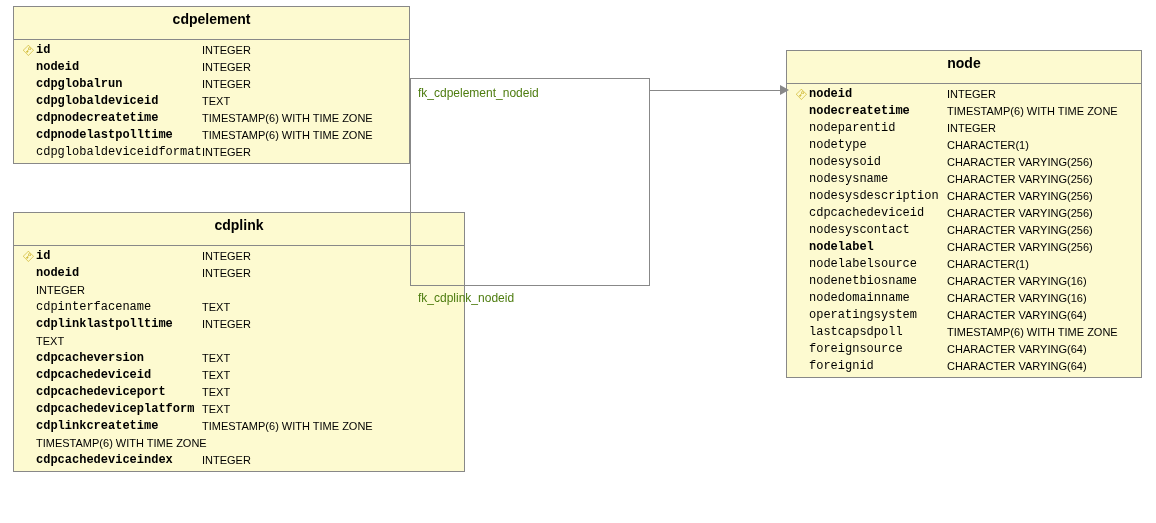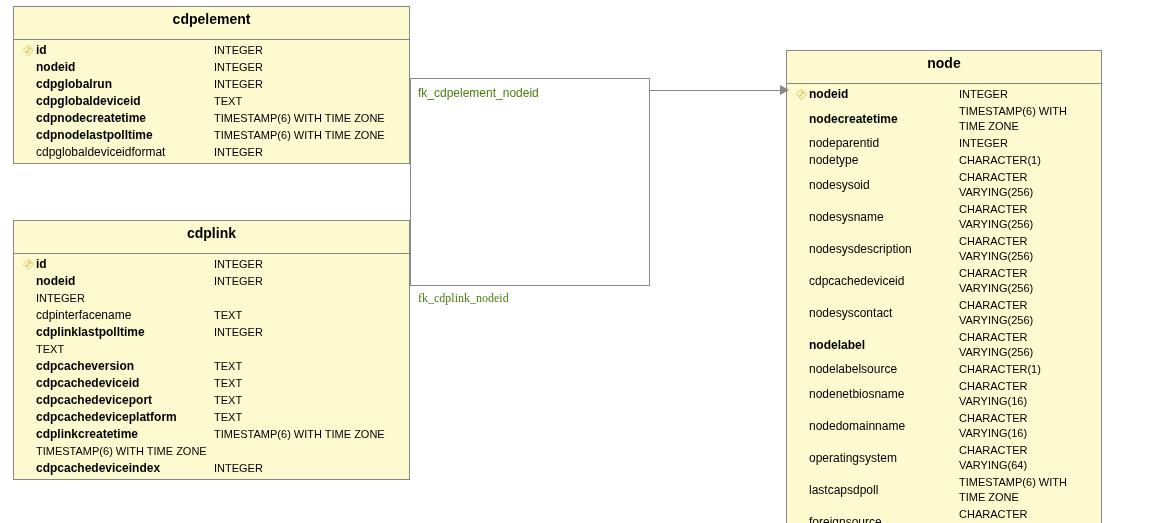--- a/index.html
+++ b/index.html
@@ -37,62 +37,63 @@
     line-height: 15px;
   }
   .key-col {
     width: 16px;
     min-width: 16px;
     text-align: center;
     font-size: 10px;
   }
   .name-col {
     flex: 0 0 auto;
-    padding-right: 20px;
+    padding-right: 8px;
+    font-family: Liberation Mono, monospace;
   }
   .type-col {
     flex: 1 1 auto;
     font-size: 11px;
   }
   .bold { font-weight: bold; }
   .key-icon {
     display: inline-block;
     transform: rotate(45deg);
     font-size: 11px;
     color: #c2a400;
   }
 
   
   #cdpelement { left: 13px; top: 6px; width: 397px; }
   #cdpelement .name-col { width: 158px; }
 
-  #cdplink { left: 13px; top: 220px; width: 397px; }
+  #cdplink { left: 13px; top: 212px; width: 452px; }
   #cdplink .name-col { width: 158px; }
 
-  #node { left: 786px; top: 50px; width: 316px; }
+  #node { left: 786px; top: 50px; width: 356px; }
   #node .name-col { width: 130px; }
 
   
   #connector-box {
     position: absolute;
     left: 410px;
     top: 78px;
     width: 240px;
     height: 208px;
     border: 1px solid #888;
     background: transparent;
     box-sizing: border-box;
   }
   .fk-label {
     position: absolute;
     font-size: 12px;
     color: #4d7c0f;
   }
   #fk1 { left: 418px; top: 86px; }
-  #fk2 { left: 418px; top: 291px; font-family: Liberation Serif, serif; }
+  #fk2 { left: 418px; top: 291px; }
 
   
   #arrow-line {
     position: absolute;
     left: 650px;
     top: 90px;
     width: 136px;
     height: 1px;
     background: #888;
   }

